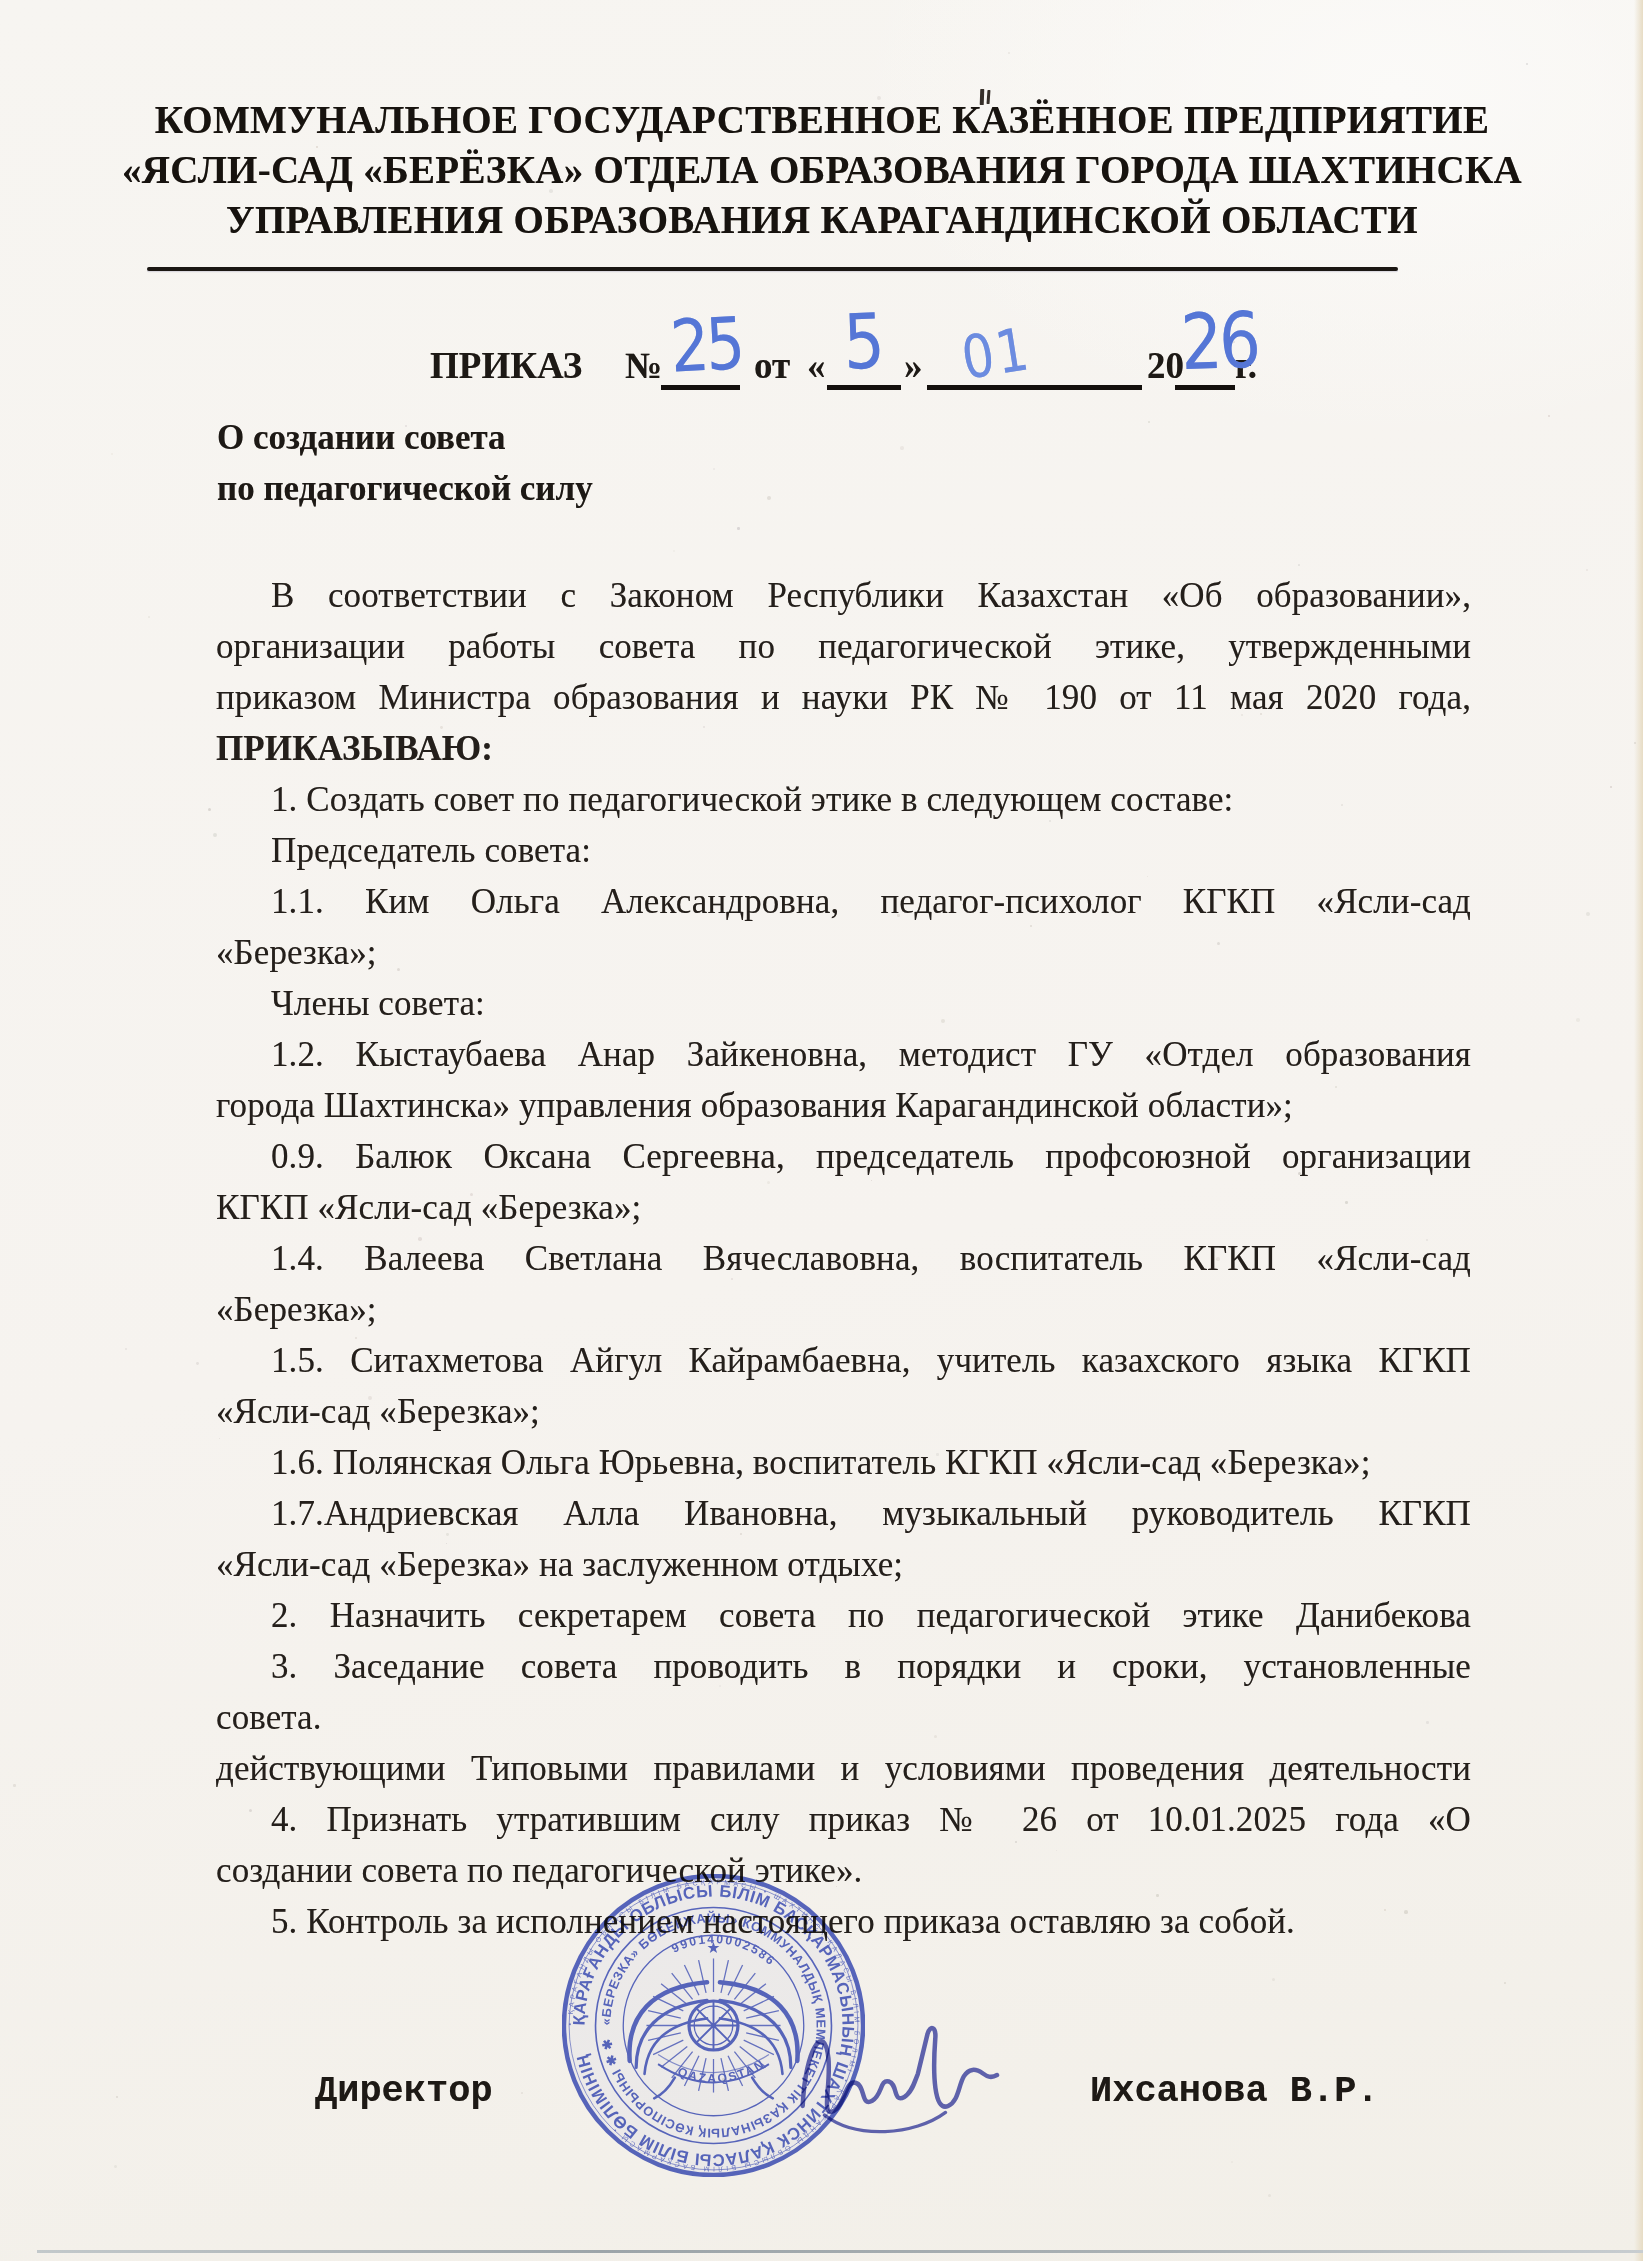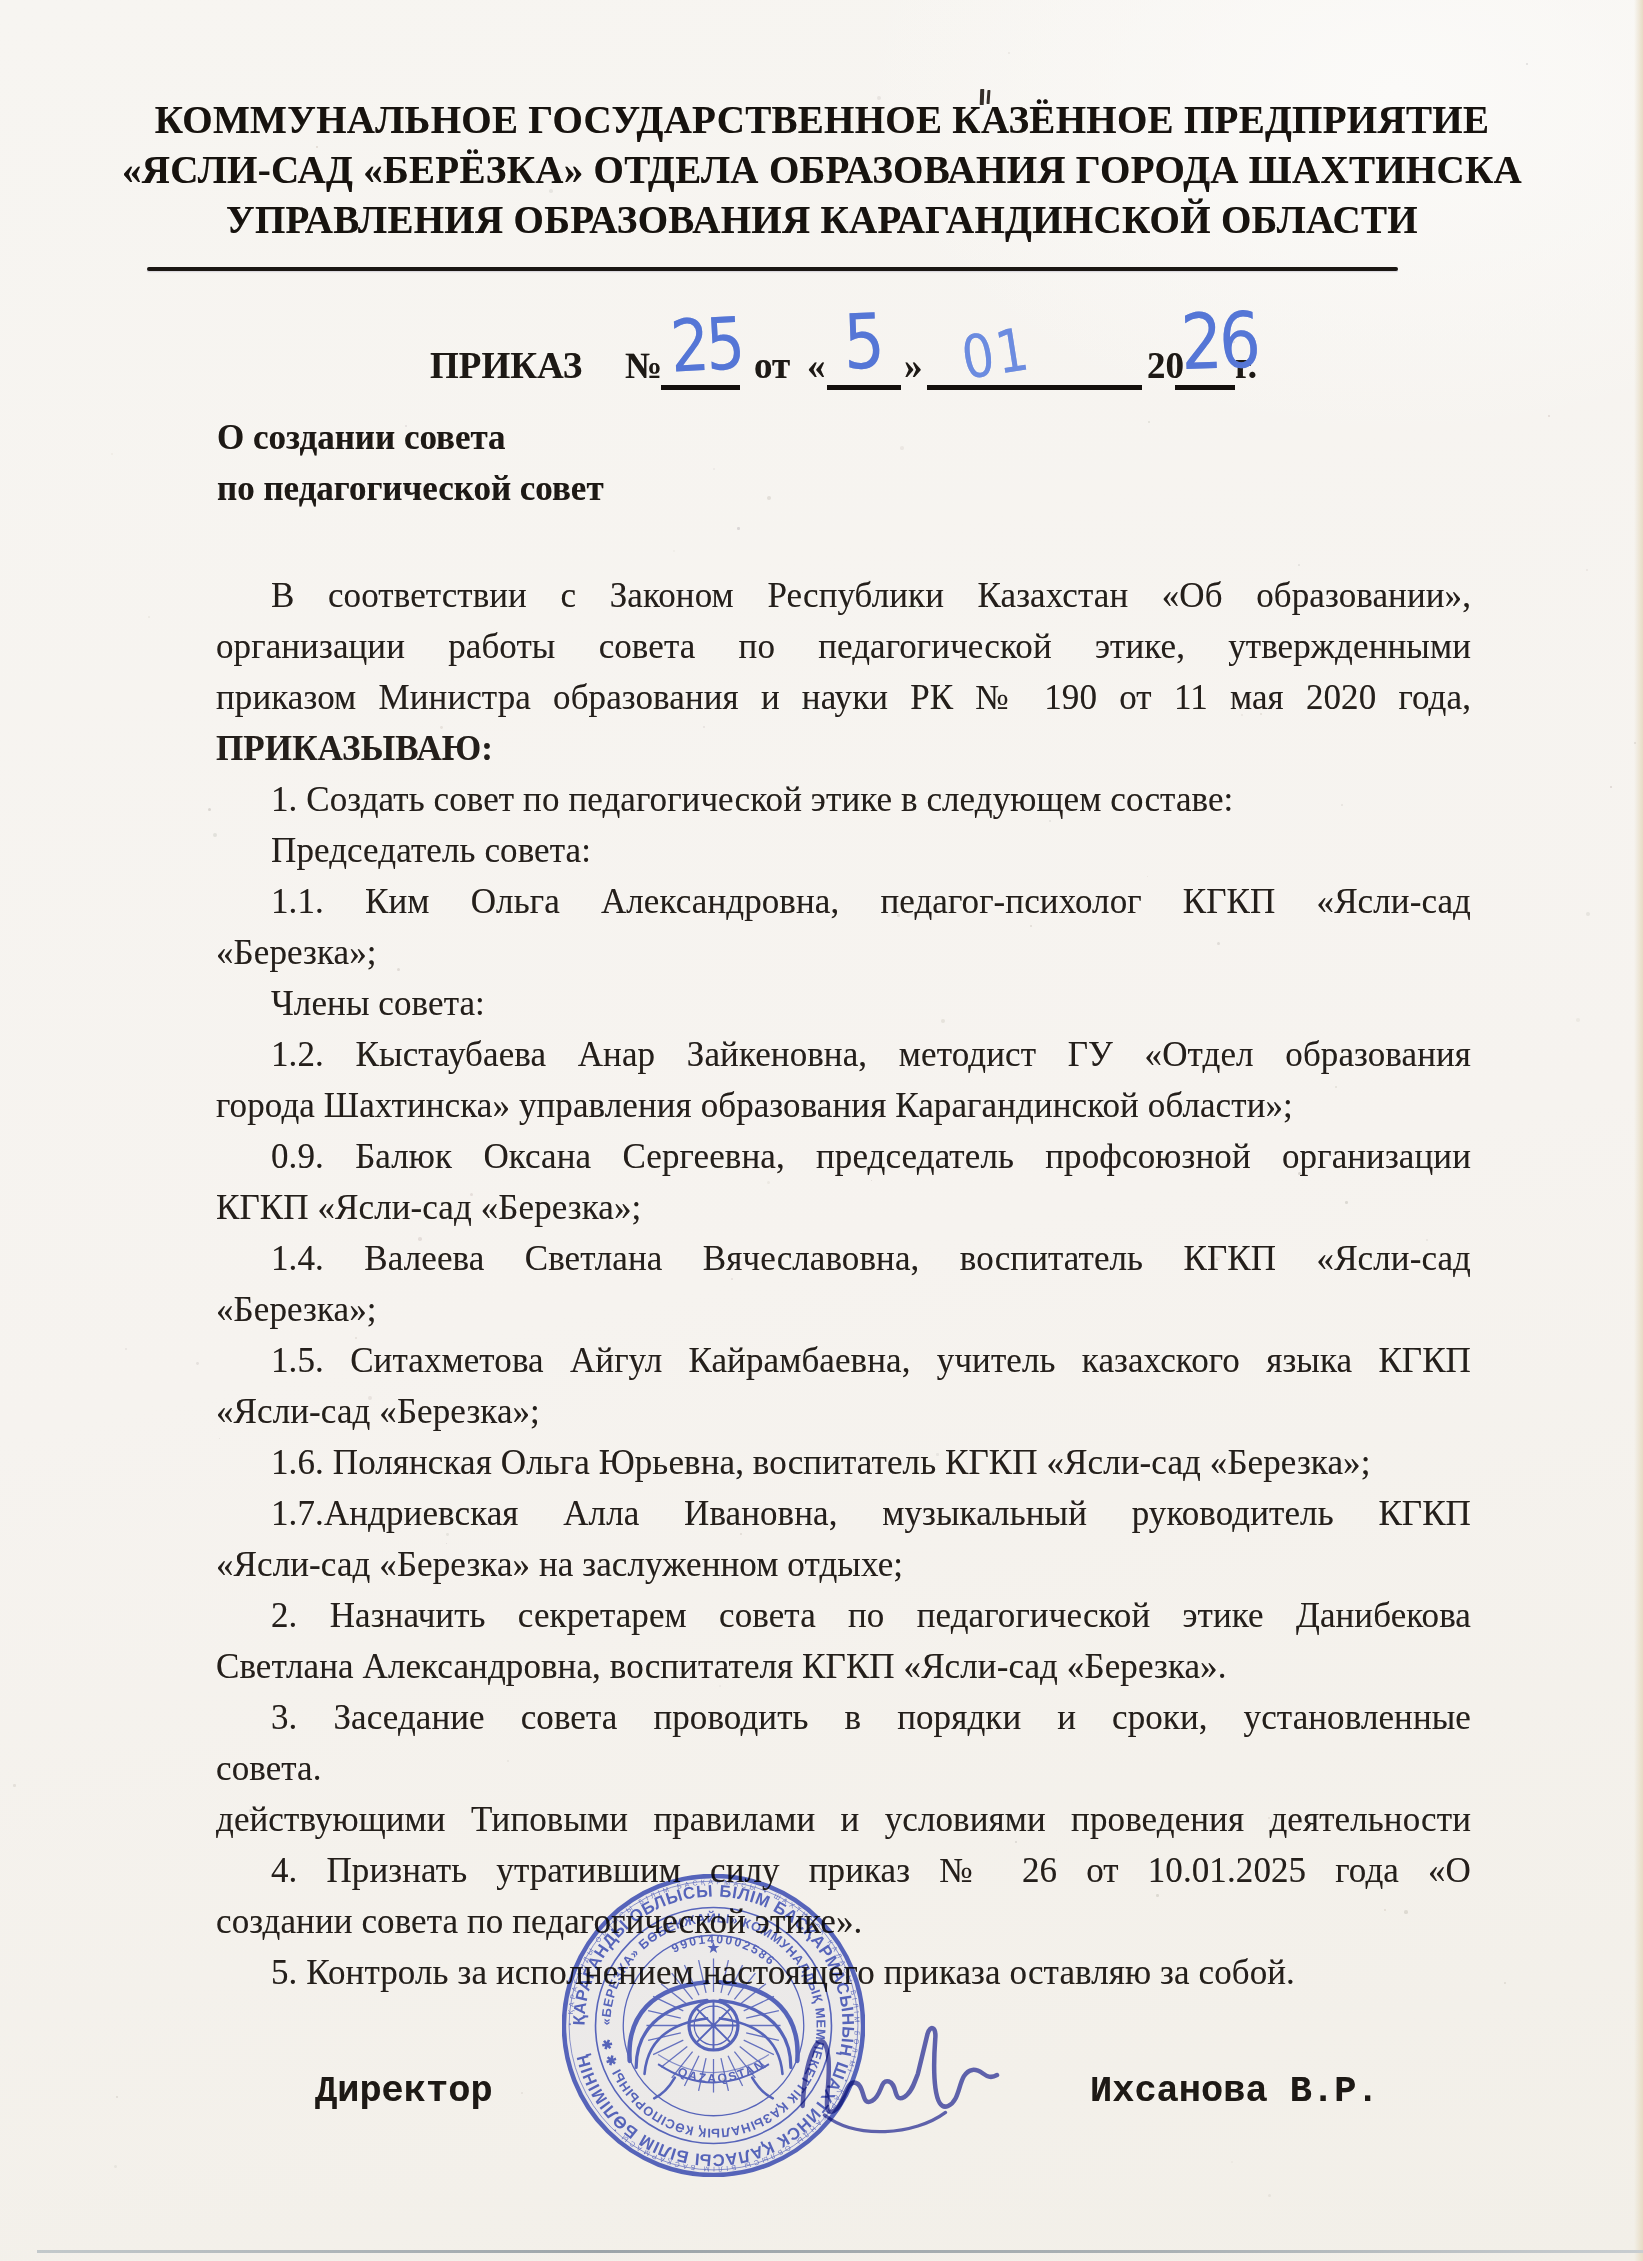--- a/index.html
+++ b/index.html
@@ -72,21 +72,21 @@
     <span class="t" style="left:1231px">г.</span>
 
     <span class="hw" style="left:660px;top:-20.6px;font-size:72px;letter-spacing:-3.9px;transform:rotate(-3deg) scaleX(.85)">25</span>
     <span class="hw" style="left:836px;top:-24.5px;font-size:76px;transform:rotate(-2deg) scaleX(.85)">5</span>
     <span class="hw" style="left:952px;top:-12.2px;font-size:59px;letter-spacing:2.6px;color:#6c8ce0;transform:rotate(-9deg) scaleX(.85)">01</span>
     <span class="hw" style="left:1170px;top:-24.5px;font-size:77px;letter-spacing:-3.9px;transform:rotate(-2deg) scaleX(.85)">26</span>
   </div>
 
   <div class="subject">
     <div>О создании совета</div>
-    <div>по педагогической совет</div>
+    <div>по педагогической силу</div>
   </div>
 
   <div class="body">
       <div class="ln ind jst">В соответствии с Законом Республики Казахстан «Об образовании»,</div>
       <div class="ln jst">организации работы совета по педагогической этике, утвержденными</div>
       <div class="ln jst">приказом Министра образования и науки РК № 190 от 11 мая 2020 года,</div>
       <div class="ln bld">ПРИКАЗЫВАЮ:</div>
       <div class="ln ind">1. Создать совет по педагогической этике в следующем составе:</div>
       <div class="ln ind">Председатель совета:</div>
       <div class="ln ind jst">1.1. Ким Ольга Александровна, педагог-психолог КГКП «Ясли-сад</div>
@@ -97,21 +97,20 @@
       <div class="ln ind jst">0.9. Балюк Оксана Сергеевна, председатель профсоюзной организации</div>
       <div class="ln">КГКП «Ясли-сад «Березка»;</div>
       <div class="ln ind jst">1.4. Валеева Светлана Вячеславовна, воспитатель КГКП «Ясли-сад</div>
       <div class="ln">«Березка»;</div>
       <div class="ln ind jst">1.5. Ситахметова Айгул Кайрамбаевна, учитель казахского языка КГКП</div>
       <div class="ln">«Ясли-сад «Березка»;</div>
       <div class="ln ind">1.6. Полянская Ольга Юрьевна, воспитатель КГКП «Ясли-сад «Березка»;</div>
       <div class="ln ind jst">1.7.Андриевская Алла Ивановна, музыкальный руководитель КГКП</div>
       <div class="ln">«Ясли-сад «Березка» на заслуженном отдыхе;</div>
       <div class="ln ind jst">2. Назначить секретарем совета по педагогической этике Данибекова</div>
-      <div class="ln">Светлана Александровна, воспитателя КГКП «Ясли-сад «Березка».</div>
       <div class="ln ind jst">3. Заседание совета проводить в порядки и сроки, установленные</div>
       <div class="ln">совета.</div>
       <div class="ln jst">действующими Типовыми правилами и условиями проведения деятельности</div>
       <div class="ln ind jst">4. Признать утратившим силу приказ № 26 от 10.01.2025 года «О</div>
       <div class="ln">создании совета по педагогической этике».</div>
       <div class="ln ind">5. Контроль за исполнением настоящего приказа оставляю за собой.</div>
     </div>
 
   <div class="signrow">
     <span class="t" style="left:315px;top:2070px">Директор</span>

